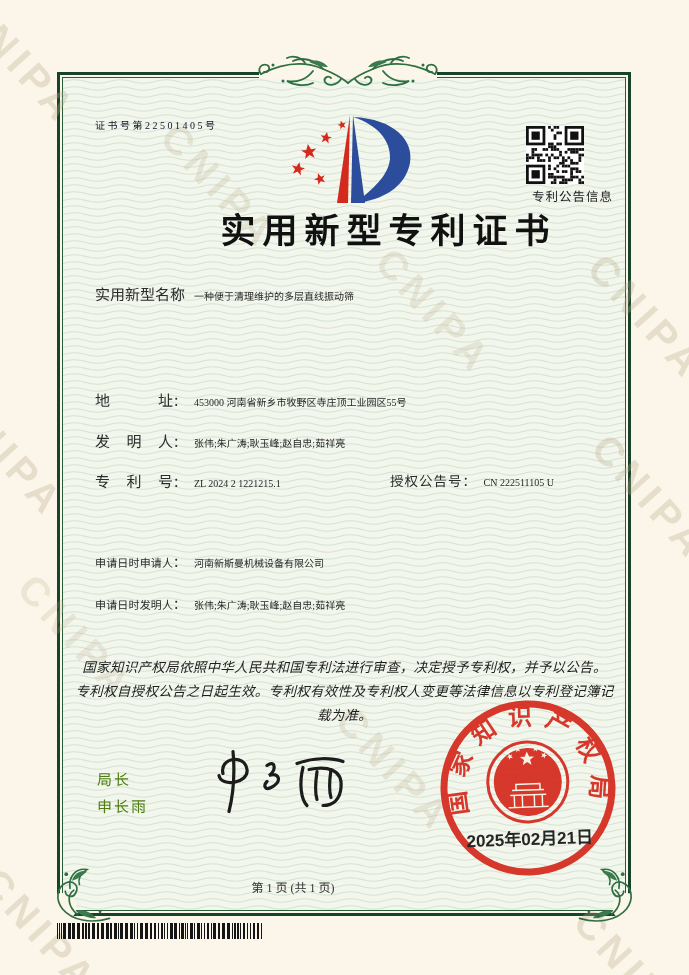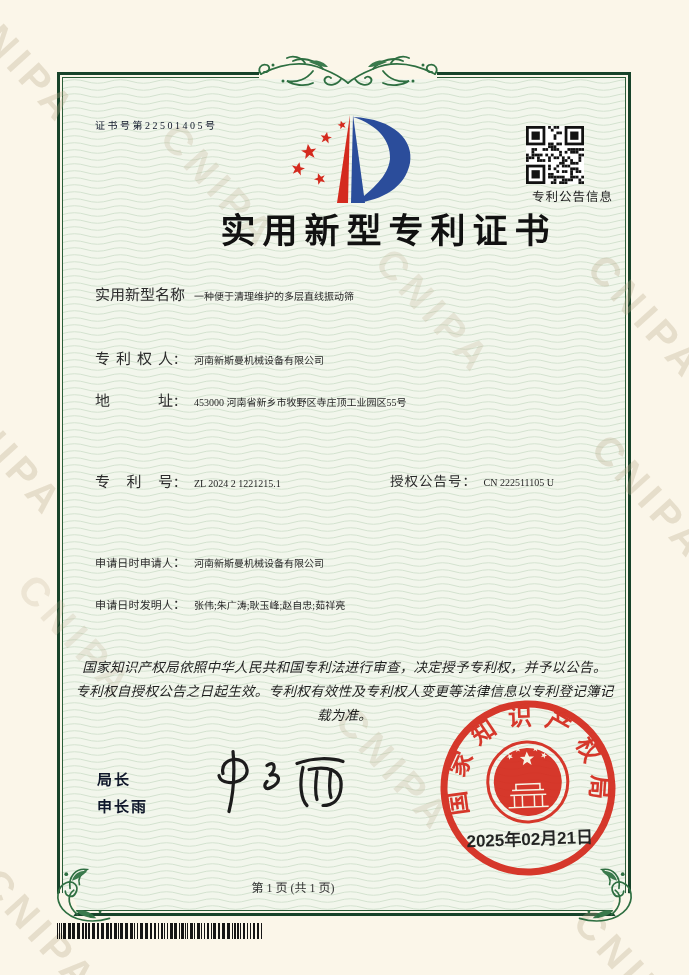--- a/index.html
+++ b/index.html
@@ -30,21 +30,21 @@
   .lab{display:inline-block;width:78px;font-size:15px;text-align:justify;text-align-last:justify;
        white-space:nowrap;color:#2b2b2b;}
   .lab.sm{font-size:11px;}
   .colon{font-size:13px;}
   .val{font-size:10px;margin-left:8px;color:#272727;}
   .cell-r{position:absolute;left:283px;top:0;white-space:nowrap;margin-left:12px;}
   .lab-r{font-size:13.5px;letter-spacing:1px;}
   .statement{position:absolute;left:70px;top:656px;width:549px;text-align:center;
              font-style:italic;font-size:13.5px;line-height:24px;color:#1e1e1e;letter-spacing:.3px;}
   .sig-labels{position:absolute;left:97px;top:766px;font-family:"Liberation Sans","DejaVu Sans",sans-serif;
-              font-size:15px;color:#0f172a;letter-spacing:2px;line-height:27px;z-index:4;font-weight:bold;}
+              font-size:15px;color:#4d7c0f;letter-spacing:2px;line-height:27px;z-index:4;}
   .signature{position:absolute;left:205px;top:742px;width:160px;height:78px;z-index:4;}
   .seal{position:absolute;left:438px;top:698px;width:180px;height:180px;z-index:4;
         mix-blend-mode:multiply;opacity:.93;transform:rotate(-2deg);}
   .page-no{position:absolute;left:0;top:878px;width:586px;text-align:center;font-size:12px;color:#333;}
   .barcode{position:absolute;left:57px;top:923px;width:210px;height:16px;z-index:2;}
   .hidden-defs{position:absolute;width:0;height:0;overflow:hidden;}
 </style>
 </head>
 <body>
 
@@ -253,25 +253,25 @@
           <rect x="6" y="48" width="9" height="9" fill="#111"></rect>
         </g>
     </svg>
     <div class="qr-caption">专利公告信息</div>
 
     <div class="title">实用新型专利证书</div>
 
     <div class="row" style="top:283px">
       <span class="lab">实用新型名称</span><span class="colon">：</span><span class="val">一种便于清理维护的多层直线振动筛</span>
     </div>
-    <div class="row" style="top:347px">
-      <span class="lab">专利权人</span><span class="colon">：</span><span class="val">河南新斯曼机械设备有限公司</span>
-    </div>
     <div class="row" style="top:389px">
       <span class="lab">地址</span><span class="colon">：</span><span class="val">453000 河南省新乡市牧野区寺庄顶工业园区55号</span>
+    </div>
+    <div class="row" style="top:430px">
+      <span class="lab">发明人</span><span class="colon">：</span><span class="val">张伟;朱广涛;耿玉峰;赵自忠;茹祥亮</span>
     </div>
     <div class="row" style="top:470px">
       <span class="lab">专利号</span><span class="colon">：</span><span class="val">ZL 2024 2 1221215.1</span>
       <span class="cell-r"><span class="lab-r">授权公告号</span><span class="colon">：</span><span class="val">CN 222511105 U</span></span>
     </div>
     <div class="row" style="top:552px">
       <span class="lab sm">申请日时申请人</span><span class="colon">：</span><span class="val">河南新斯曼机械设备有限公司</span>
     </div>
     <div class="row" style="top:594px">
       <span class="lab sm">申请日时发明人</span><span class="colon">：</span><span class="val">张伟;朱广涛;耿玉峰;赵自忠;茹祥亮</span>

